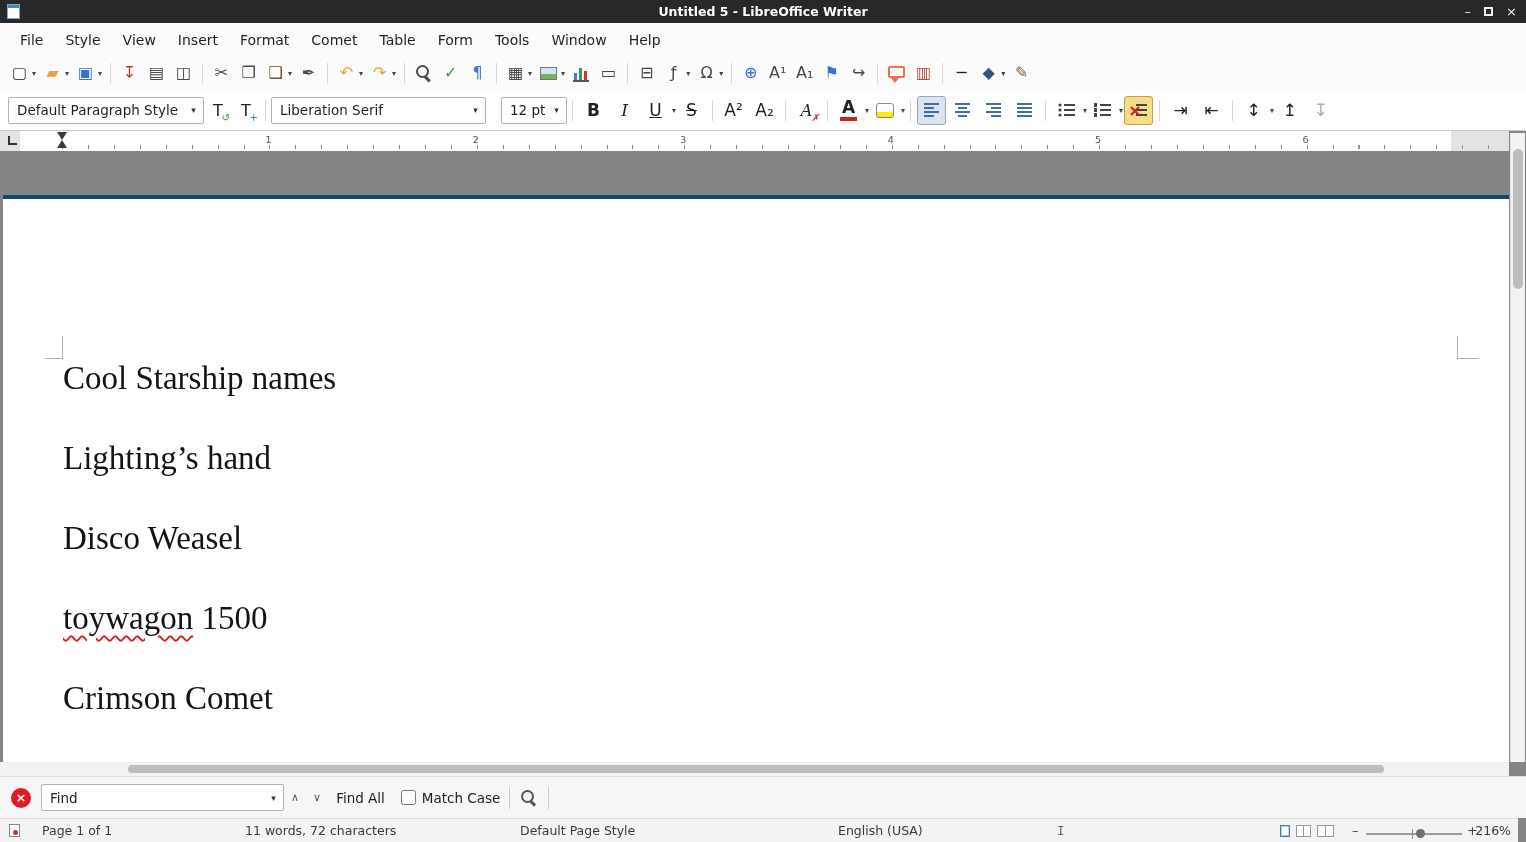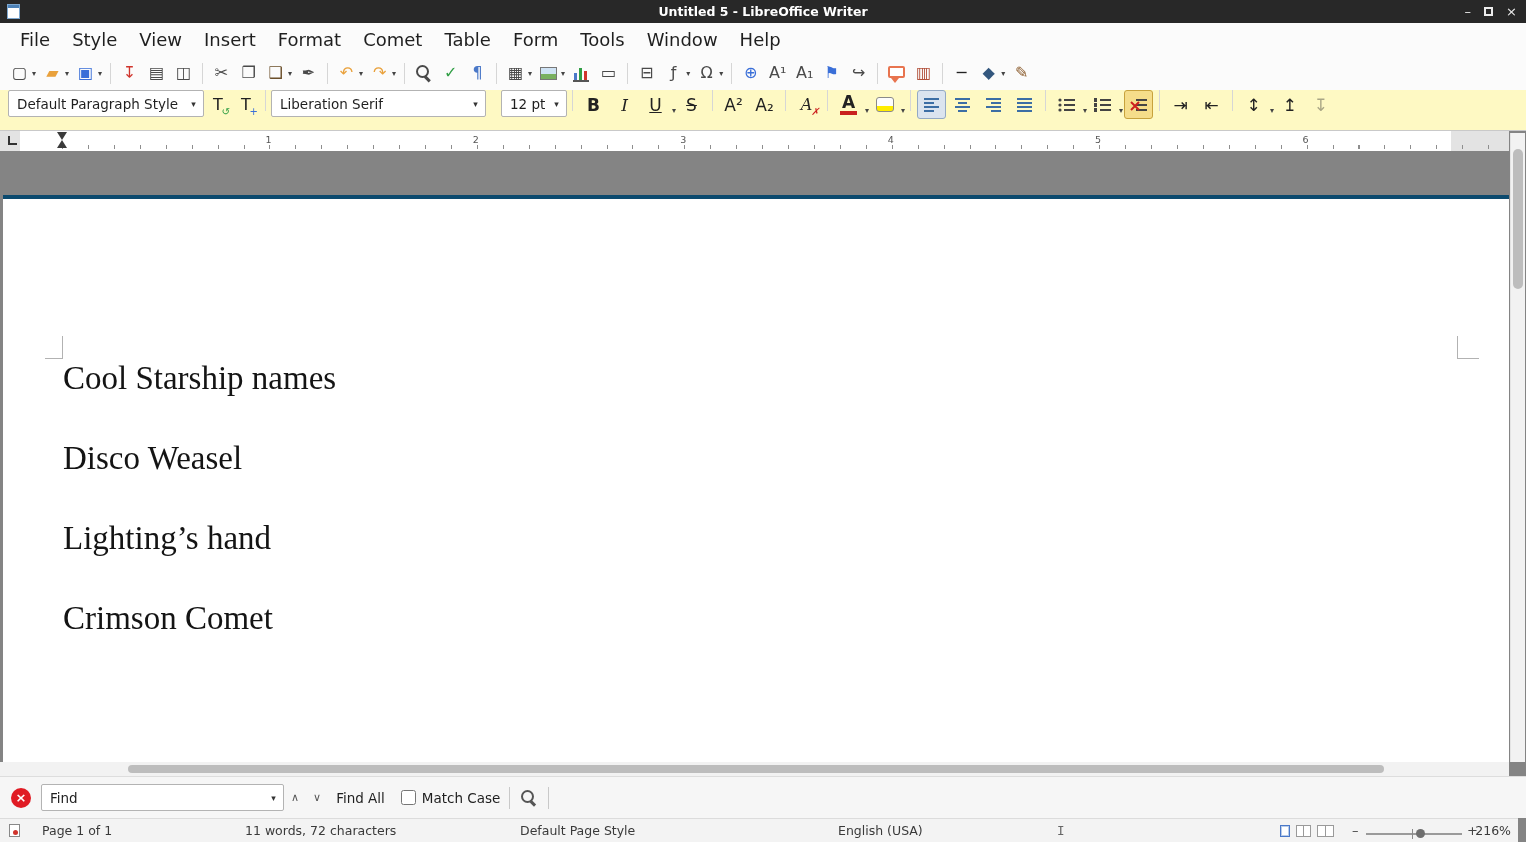--- a/index.html
+++ b/index.html
@@ -8,40 +8,40 @@
 
   
   .titlebar{position:absolute;top:0;left:0;right:0;height:23px;background:#282828}
   .tb-title{position:absolute;left:0;right:0;top:0;text-align:center;font-size:12.5px;font-weight:bold;line-height:23px;color:#fff}
   .app-icon{position:absolute;left:7px;top:4px;width:13px;height:15px;background:#fff;border:1px solid #7da7cf;box-shadow:inset 0 3px 0 #4d82b8}
   .win-controls{position:absolute;right:9px;top:0;height:23px;display:flex;align-items:center;gap:13px;color:#ececec;font-size:13px}
   .win-restore-box{width:9px;height:9px;border:2px solid #ececec;display:inline-block}
 
   
   .menubar{position:absolute;top:23px;left:0;right:0;height:33px;background:#fbfbfb;display:flex;align-items:center;padding-left:9px}
-  .menu-item{padding:7px 11px;font-size:18px;color:#1f1f1f;cursor:default}
+  .menu-item{padding:7px 11px;font-size:14px;color:#1f1f1f;cursor:default}
 
   
   .toolbar1{position:absolute;top:56px;left:0;right:0;height:34px;background:#fbfbfb;display:flex;align-items:center;padding-left:6px}
   .tbtn{display:flex;align-items:center;height:27px;padding:0 2px;margin:0 1px;border-radius:3px}
   .tb-icon{position:relative;width:21px;height:21px;display:flex;align-items:center;justify-content:center;font-size:16px;line-height:1;color:#4a4a4a}
   .dd{font-size:8px;color:#444;margin-left:2px}
   .sep{width:1px;height:21px;background:#d6d6d6;margin:0 5px;flex:none}
   .icon-find-and-replace::before{content:"";position:absolute;left:3px;top:2px;width:9px;height:9px;border:2px solid #4a4a4a;border-radius:50%}
   .icon-find-and-replace::after{content:"";position:absolute;left:12px;top:12px;width:7px;height:2.5px;background:#4a4a4a;transform:rotate(45deg);transform-origin:left center}
   .icon-insert-image::before{content:"";position:absolute;left:2px;right:2px;top:4px;bottom:4px;border:1.5px solid #777;background:linear-gradient(180deg,#cfe3f5 55%,#79b060 55%)}
   .icon-insert-chart::before{content:"";position:absolute;left:2px;bottom:2px;width:16px;height:15px;border-bottom:2px solid #555;
      background:linear-gradient(#4a78c8,#4a78c8) 1px 100%/3px 7px no-repeat,
                 linear-gradient(#2f9e44,#2f9e44) 6px 100%/3px 12px no-repeat,
                 linear-gradient(#d0342c,#d0342c) 11px 100%/3px 9px no-repeat}
   .icon-insert-comment::before{content:"";position:absolute;left:2px;right:2px;top:3px;bottom:6px;border:2px solid #e8744f;border-radius:2px;background:#fff}
   .icon-insert-comment::after{content:"";position:absolute;left:5px;bottom:1px;border-left:4px solid transparent;border-right:4px solid transparent;border-top:5px solid #e8744f}
 
   
-  .toolbar2{position:absolute;top:90px;left:0;right:0;height:41px;background:#fef9c3;border-bottom:1px solid #c9c9c9;display:flex;align-items:flex-start;padding-left:8px}
+  .toolbar2{position:absolute;top:90px;left:0;right:0;height:41px;background:#ffffff;border-bottom:1px solid #c9c9c9;display:flex;align-items:center;padding-left:8px}
   .combo{height:27px;background:#fff;border:1px solid #b3b3b3;border-radius:2px;display:flex;align-items:center;font-size:13.5px;color:#1f1f1f}
   .combo-text{padding-left:8px;flex:1;white-space:nowrap;overflow:hidden}
   .combo-arrow{width:19px;text-align:center;font-size:9px;color:#333;flex:none}
   .w-style{width:196px}.w-font{width:215px}.w-size{width:66px;margin-left:15px}
   .fbtn{position:relative;min-width:29px;height:29px;display:flex;align-items:center;justify-content:center;border-radius:3px;border:1px solid transparent;font-size:17px;color:#222;margin:0 1px}
   .small-btn{min-width:26px}
   .bold{font-weight:bold}
   .italic{font-style:italic;font-family:"DejaVu Serif","Liberation Serif",serif}
   .underl{text-decoration:underline}
   .strike{text-decoration:line-through}
@@ -428,22 +428,23 @@
     <span class="ruler-num" style="left: 1098.1px;">5</span>
     <span class="ruler-num" style="left: 1305.5px;">6</span>
   </div>
 
 <div class="docarea">
   <div class="page">
     <span class="corner-left"></span>
     <span class="corner-right"></span>
     <div class="doc-text">
       <p class="para">Cool Starship names</p>
+      <p class="para">Lighting’s hand</p>
       <p class="para">Disco Weasel</p>
-      <p class="para">Lighting’s hand</p>
+      <p class="para"><span class="misspell">toywagon</span><span> 1500</span></p>
       <p class="para">Crimson Comet</p>
     </div>
   </div>
 </div>
 
 <div class="vscroll">
   <span class="vthumb"></span>
 </div>
 <div class="hscroll">
   <span class="hthumb"></span>

